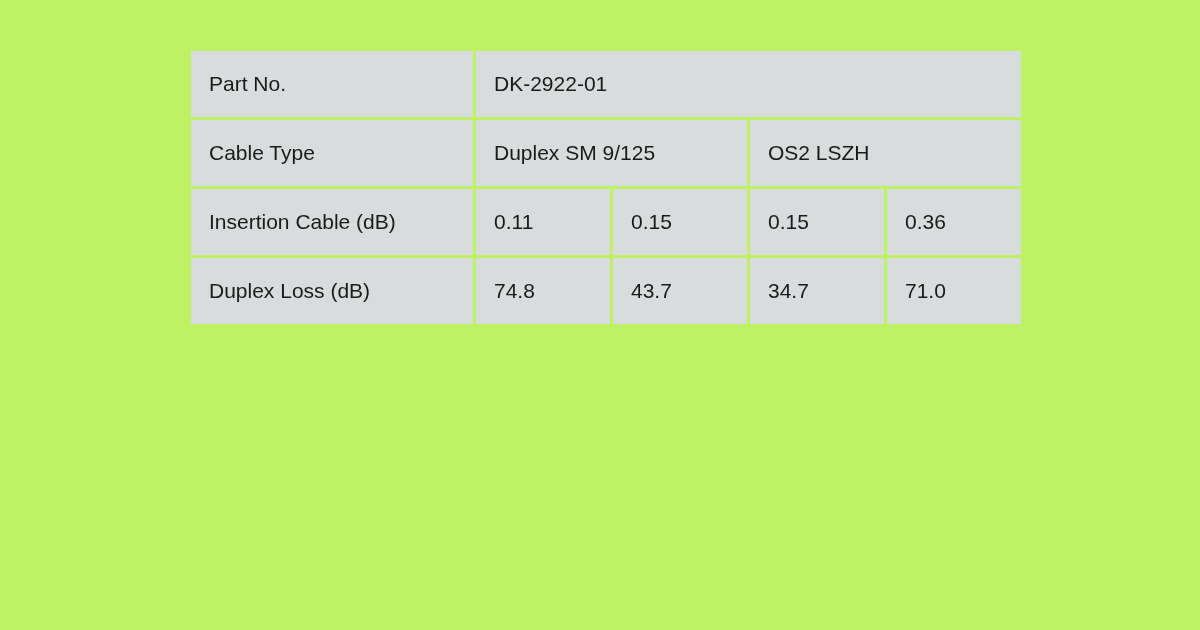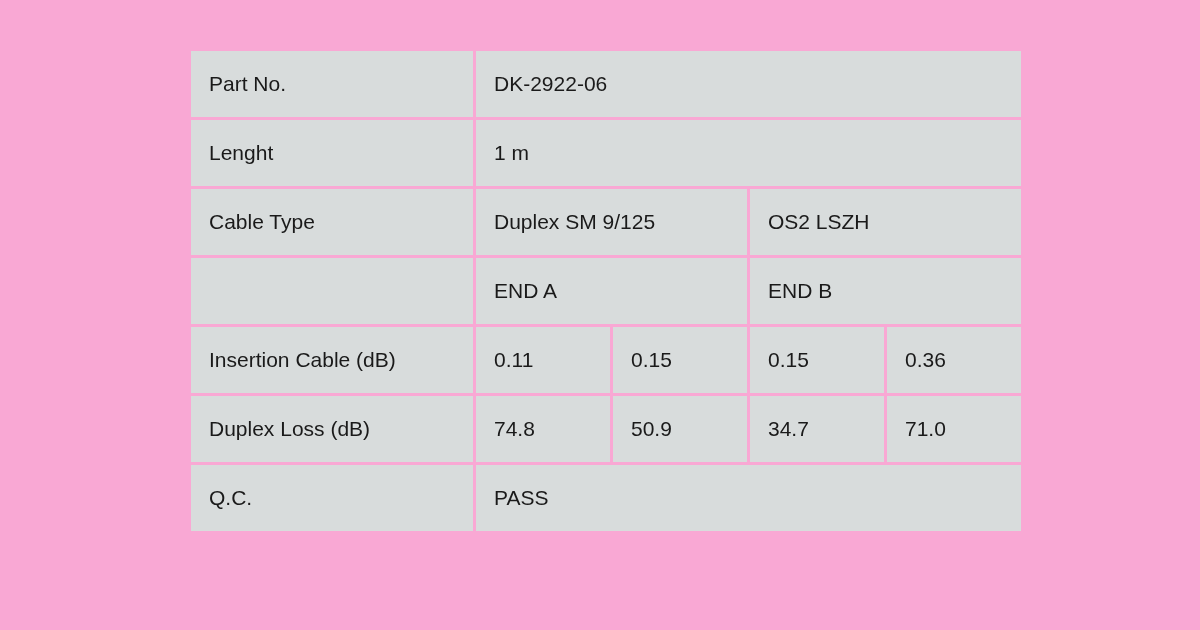--- a/index.html
+++ b/index.html
@@ -10,21 +10,21 @@
     width: 1200px;
     height: 630px;
     background: #ffffff;
     font-family: "Liberation Sans", sans-serif;
     overflow: hidden;
   }
   .page {
     position: relative;
     width: 1200px;
     height: 630px;
-    background: #f9a8d4;
+    background: #bef264;
   }
   .spec-table {
     position: absolute;
     left: 188px;
     top: 48px;
     width: 825px;
     border-collapse: separate;
     border-spacing: 3px 3px;
     table-layout: fixed;
   }
@@ -54,49 +54,36 @@
     <colgroup>
       <col style="width:282px">
       <col style="width:134px">
       <col style="width:134px">
       <col style="width:134px">
       <col style="width:134px">
     </colgroup>
     <tbody>
         <tr>
           <td class="label-cell">Part No.</td>
-          <td colspan="4">DK-2922-06</td>
-        </tr>
-        <tr>
-          <td class="label-cell">Lenght</td>
-          <td colspan="4">1 m</td>
+          <td colspan="4">DK-2922-01</td>
         </tr>
         <tr>
           <td class="label-cell">Cable Type</td>
           <td colspan="2">Duplex SM 9/125</td>
           <td colspan="2">OS2 LSZH</td>
-        </tr>
-        <tr>
-          <td class="label-cell empty-cell"></td>
-          <td colspan="2">END A</td>
-          <td colspan="2">END B</td>
         </tr>
         <tr>
           <td class="label-cell">Insertion Cable (dB)</td>
           <td>0.11</td>
           <td>0.15</td>
           <td>0.15</td>
           <td>0.36</td>
         </tr>
         <tr>
           <td class="label-cell">Duplex Loss (dB)</td>
           <td>74.8</td>
-          <td>50.9</td>
+          <td>43.7</td>
           <td>34.7</td>
           <td>71.0</td>
-        </tr>
-        <tr>
-          <td class="label-cell">Q.C.</td>
-          <td colspan="4">PASS</td>
         </tr>
       </tbody>
   </table>
 </div>
 
 </body></html>

